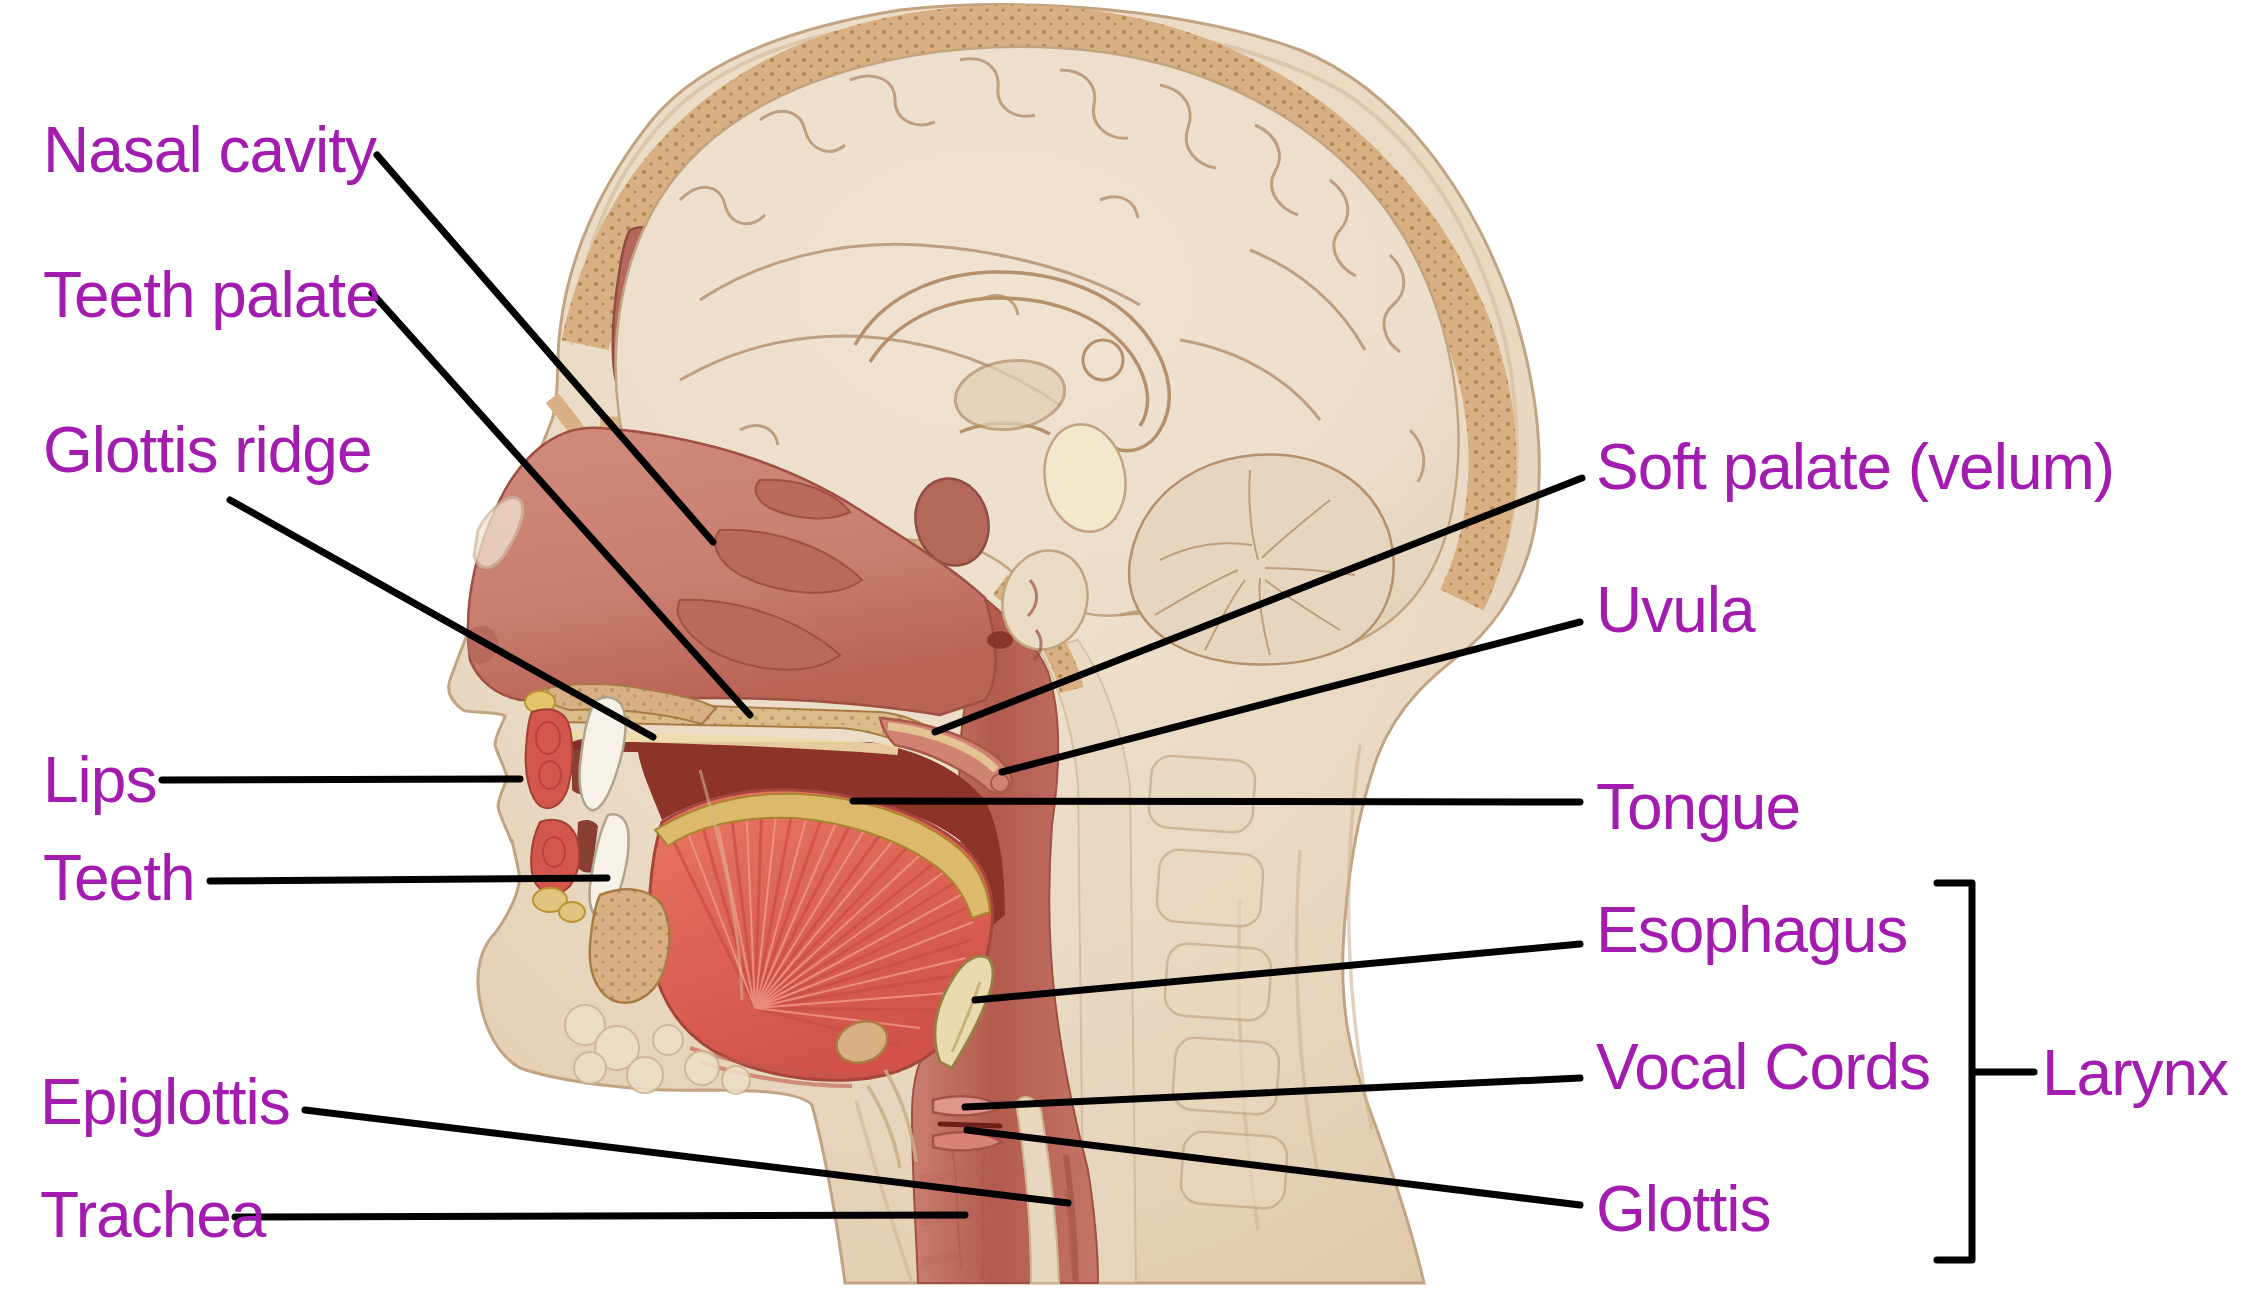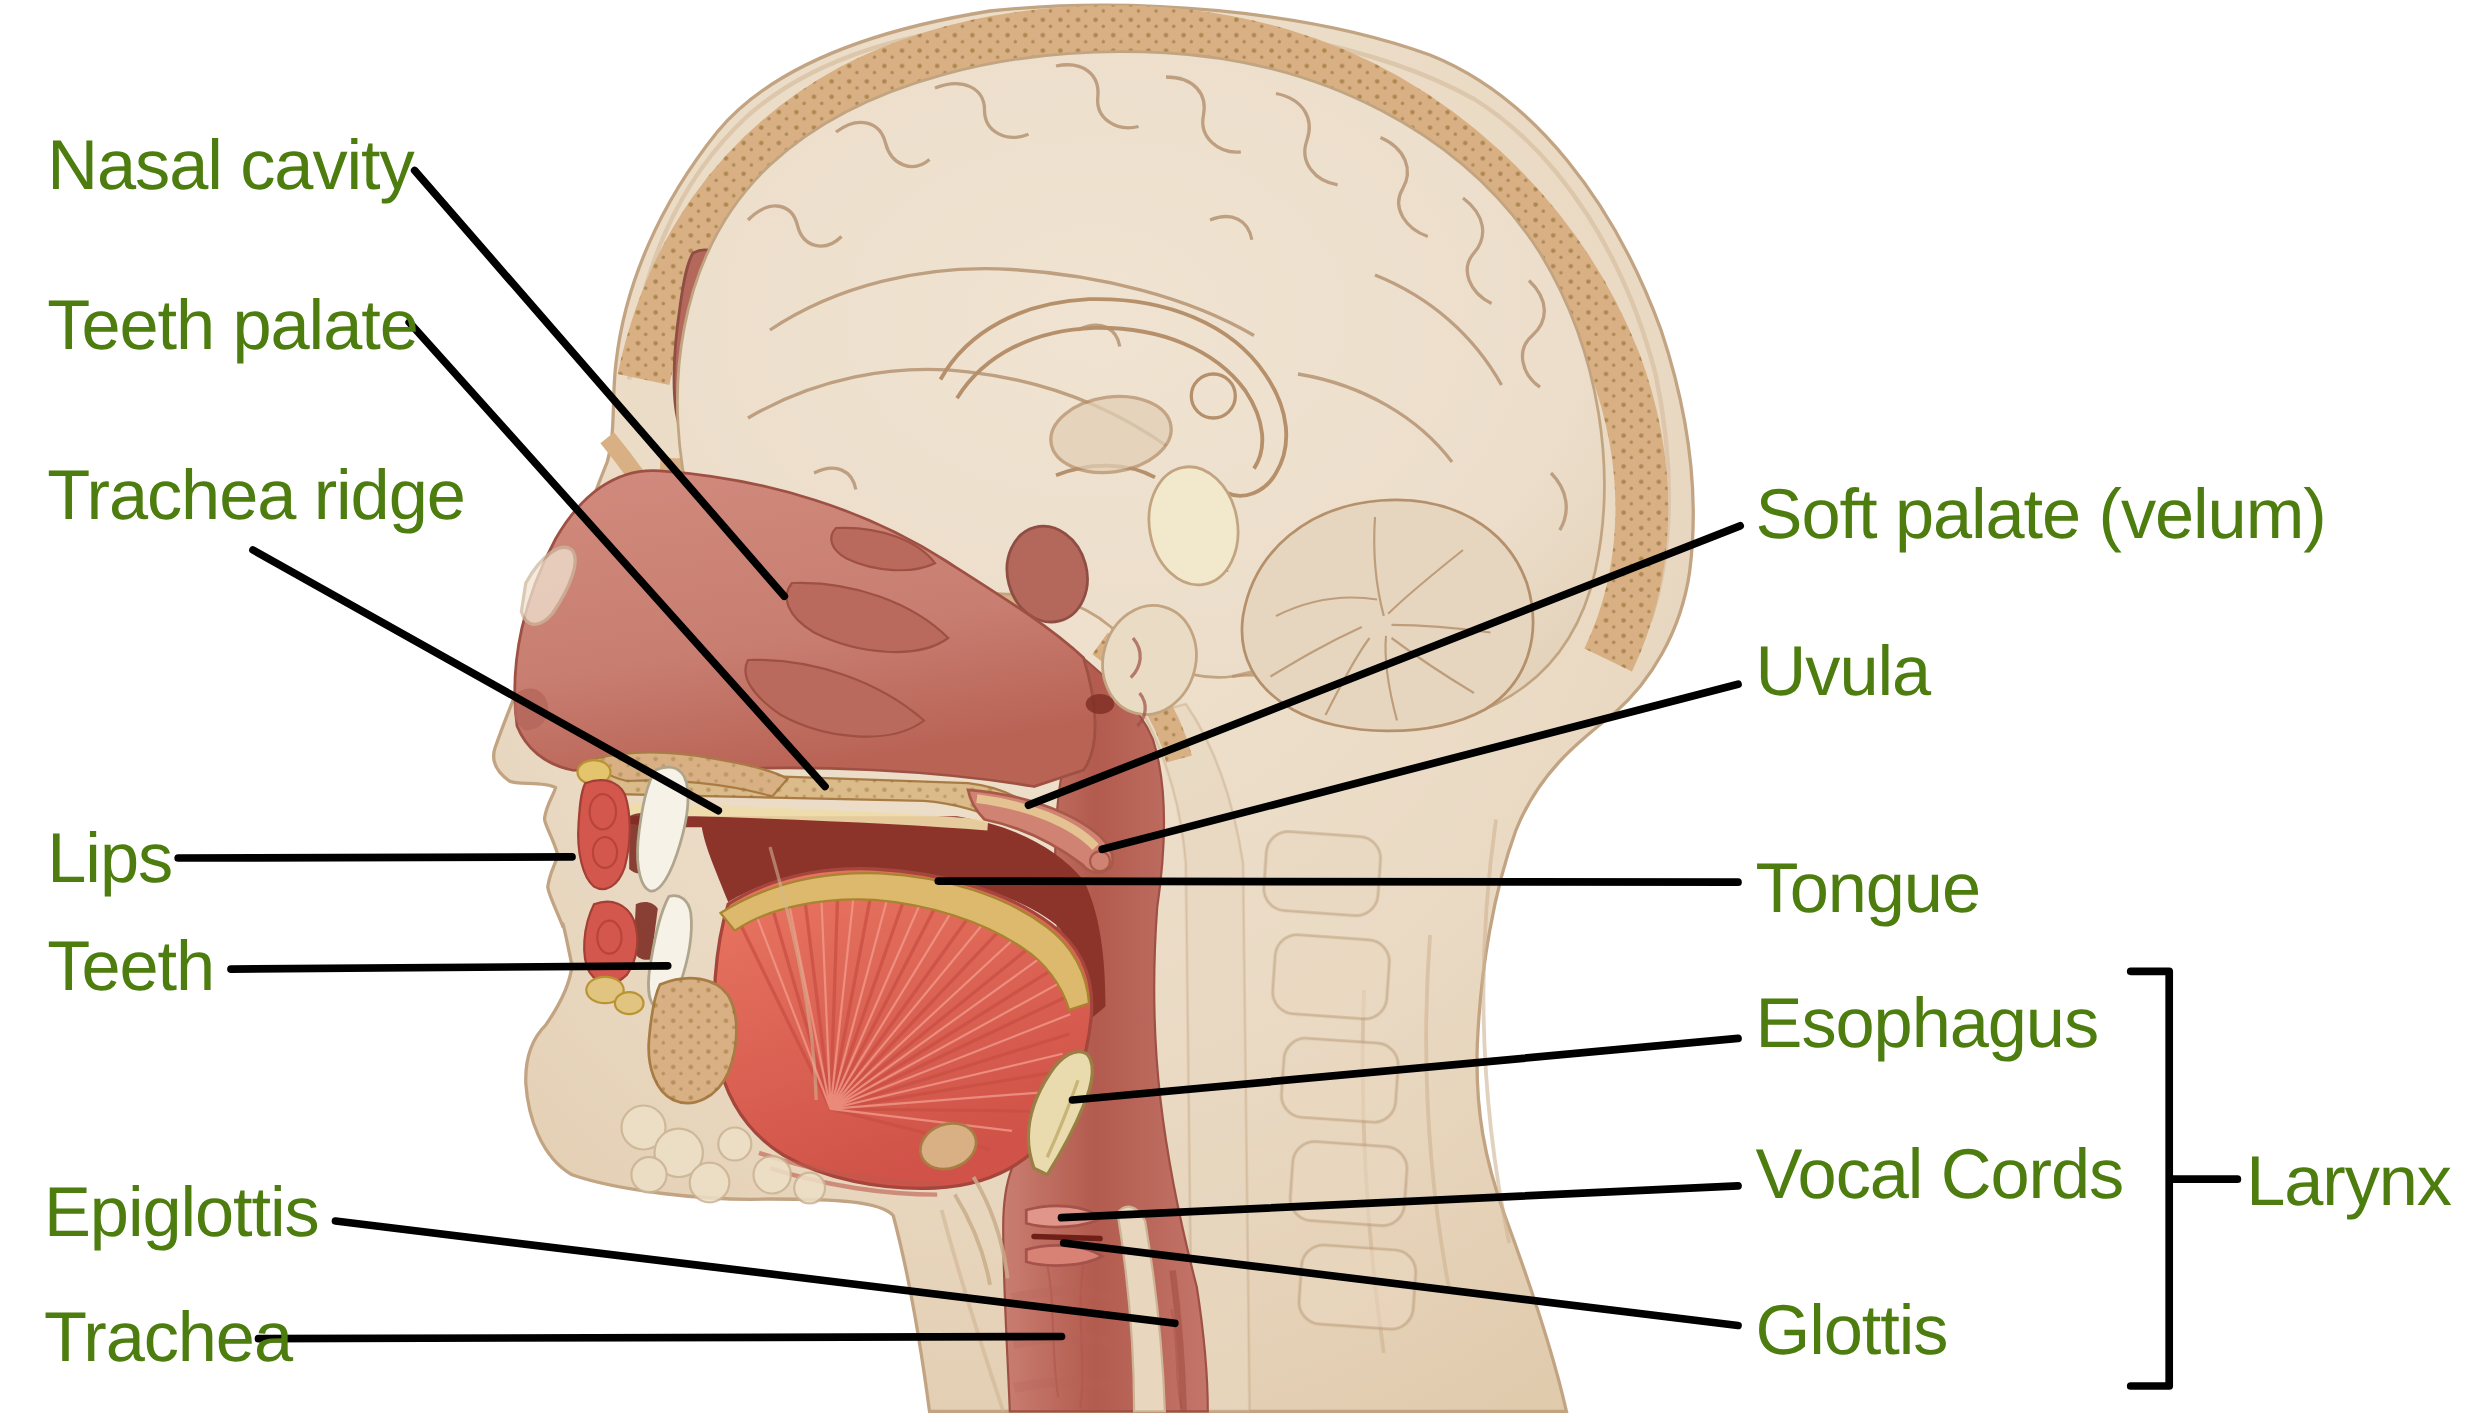--- a/index.html
+++ b/index.html
@@ -4,21 +4,21 @@
 <style>
   html,body { margin:0; padding:0; background:#ffffff; }
   .stage {
     position:relative; width:2250px; height:1297px; overflow:hidden;
     background:#ffffff;
     font-family:"Liberation Sans", sans-serif;
   }
   .stage svg.layer { position:absolute; left:0; top:0; width:2250px; height:1297px; }
   .anat-label {
     position:absolute; font-size:64px; line-height:1.05; letter-spacing:-1px;
-    color:#4d7c0f; white-space:nowrap; font-weight:400;
+    color:#a21caf; white-space:nowrap; font-weight:400;
   }
 </style>
 </head>
 <body>
 
 <div class="stage">
 
   <svg class="layer" viewBox="0 0 2250 1297">
     <defs>
       <radialGradient id="skinGrad" cx="48%" cy="30%" r="85%">
@@ -393,21 +393,21 @@
       <line x1="1580" y1="802" x2="853" y2="801" stroke="#000000" stroke-width="7" stroke-linecap="round"></line>
       <line x1="1580" y1="944" x2="975" y2="1000" stroke="#000000" stroke-width="7" stroke-linecap="round"></line>
       <line x1="1580" y1="1078" x2="965" y2="1107" stroke="#000000" stroke-width="7" stroke-linecap="round"></line>
       <line x1="1580" y1="1205" x2="967" y2="1130" stroke="#000000" stroke-width="7" stroke-linecap="round"></line>
       <path d="M 1937,883 L 1972,883 L 1972,1260 L 1937,1260 M 1972,1072 L 2034,1072" fill="none" stroke="#000000" stroke-width="7" stroke-linecap="round" stroke-linejoin="round"></path>
     </svg>
 
   <div id="labels">
       <div class="anat-label" style="left: 43px; top: 117px;">Nasal cavity</div>
       <div class="anat-label" style="left: 43px; top: 262px;">Teeth palate</div>
-      <div class="anat-label" style="left: 43px; top: 417px;">Trachea ridge</div>
+      <div class="anat-label" style="left: 43px; top: 417px;">Glottis ridge</div>
       <div class="anat-label" style="left: 43px; top: 747px; text-align: center;">Lips</div>
       <div class="anat-label" style="left: 43px; top: 845px;">Teeth</div>
       <div class="anat-label" style="left: 40px; top: 1069px;">Epiglottis</div>
       <div class="anat-label" style="left: 40px; top: 1182px;">Trachea</div>
       <div class="anat-label" style="left: 1596px; top: 434px;">Soft palate (velum)</div>
       <div class="anat-label" style="left: 1596px; top: 577px;">Uvula</div>
       <div class="anat-label" style="left: 1596px; top: 774px;">Tongue</div>
       <div class="anat-label" style="left: 1596px; top: 897px;">Esophagus</div>
       <div class="anat-label" style="left: 1596px; top: 1034px;">Vocal Cords</div>
       <div class="anat-label" style="left: 1596px; top: 1164px; margin-top: 12px;">Glottis</div>

